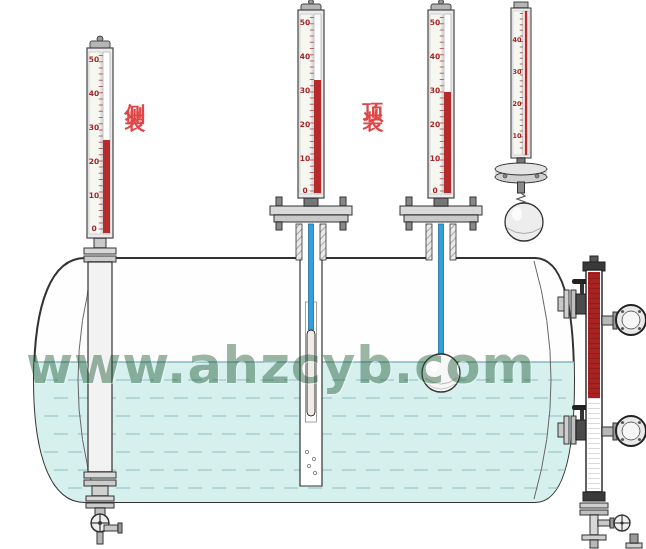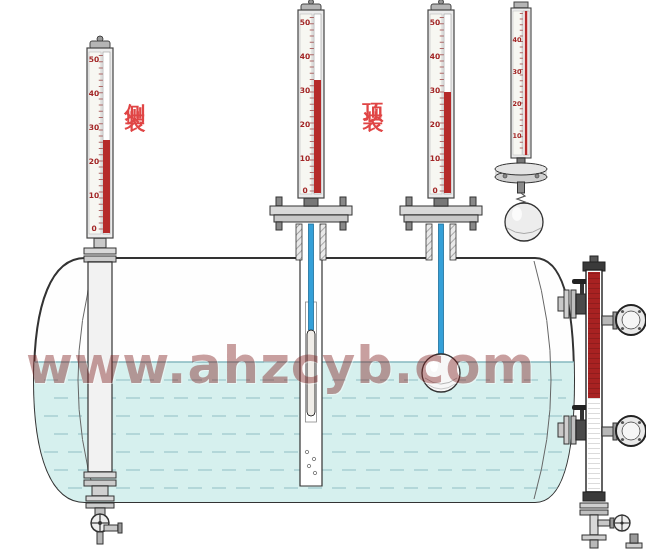--- a/index.html
+++ b/index.html
@@ -3,21 +3,21 @@
 <meta charset="utf-8">
 <style>
   html,body{margin:0;padding:0;background:#fff;}
   .stage{position:relative;width:646px;height:549px;background:#fff;overflow:hidden;
          font-family:"Liberation Sans",sans-serif;}
   .stage svg{position:absolute;left:0;top:0;}
   .vlabel{position:absolute;writing-mode:vertical-rl;text-orientation:upright;
           color:#e04545;font-size:21px;font-weight:600;letter-spacing:8px;
           font-family:"Liberation Sans",sans-serif;pointer-events:none;z-index:3;}
   .watermark{position:absolute;left:26px;top:336px;font-size:51px;font-weight:bold;
-             color:#7f1d1d;opacity:.42;letter-spacing:1px;white-space:nowrap;
+             color:#14532d;opacity:.42;letter-spacing:1px;white-space:nowrap;
              text-shadow:1px 1px 0 #fff;pointer-events:none;z-index:3;
              font-family:"DejaVu Sans",sans-serif;}
   .num{font:700 7.5px "DejaVu Sans",sans-serif;fill:#a22525;}
   .num-s{font:700 6.5px "DejaVu Sans",sans-serif;fill:#a22525;}
 </style>
 </head>
 <body>
 
 <div class="stage">
 

